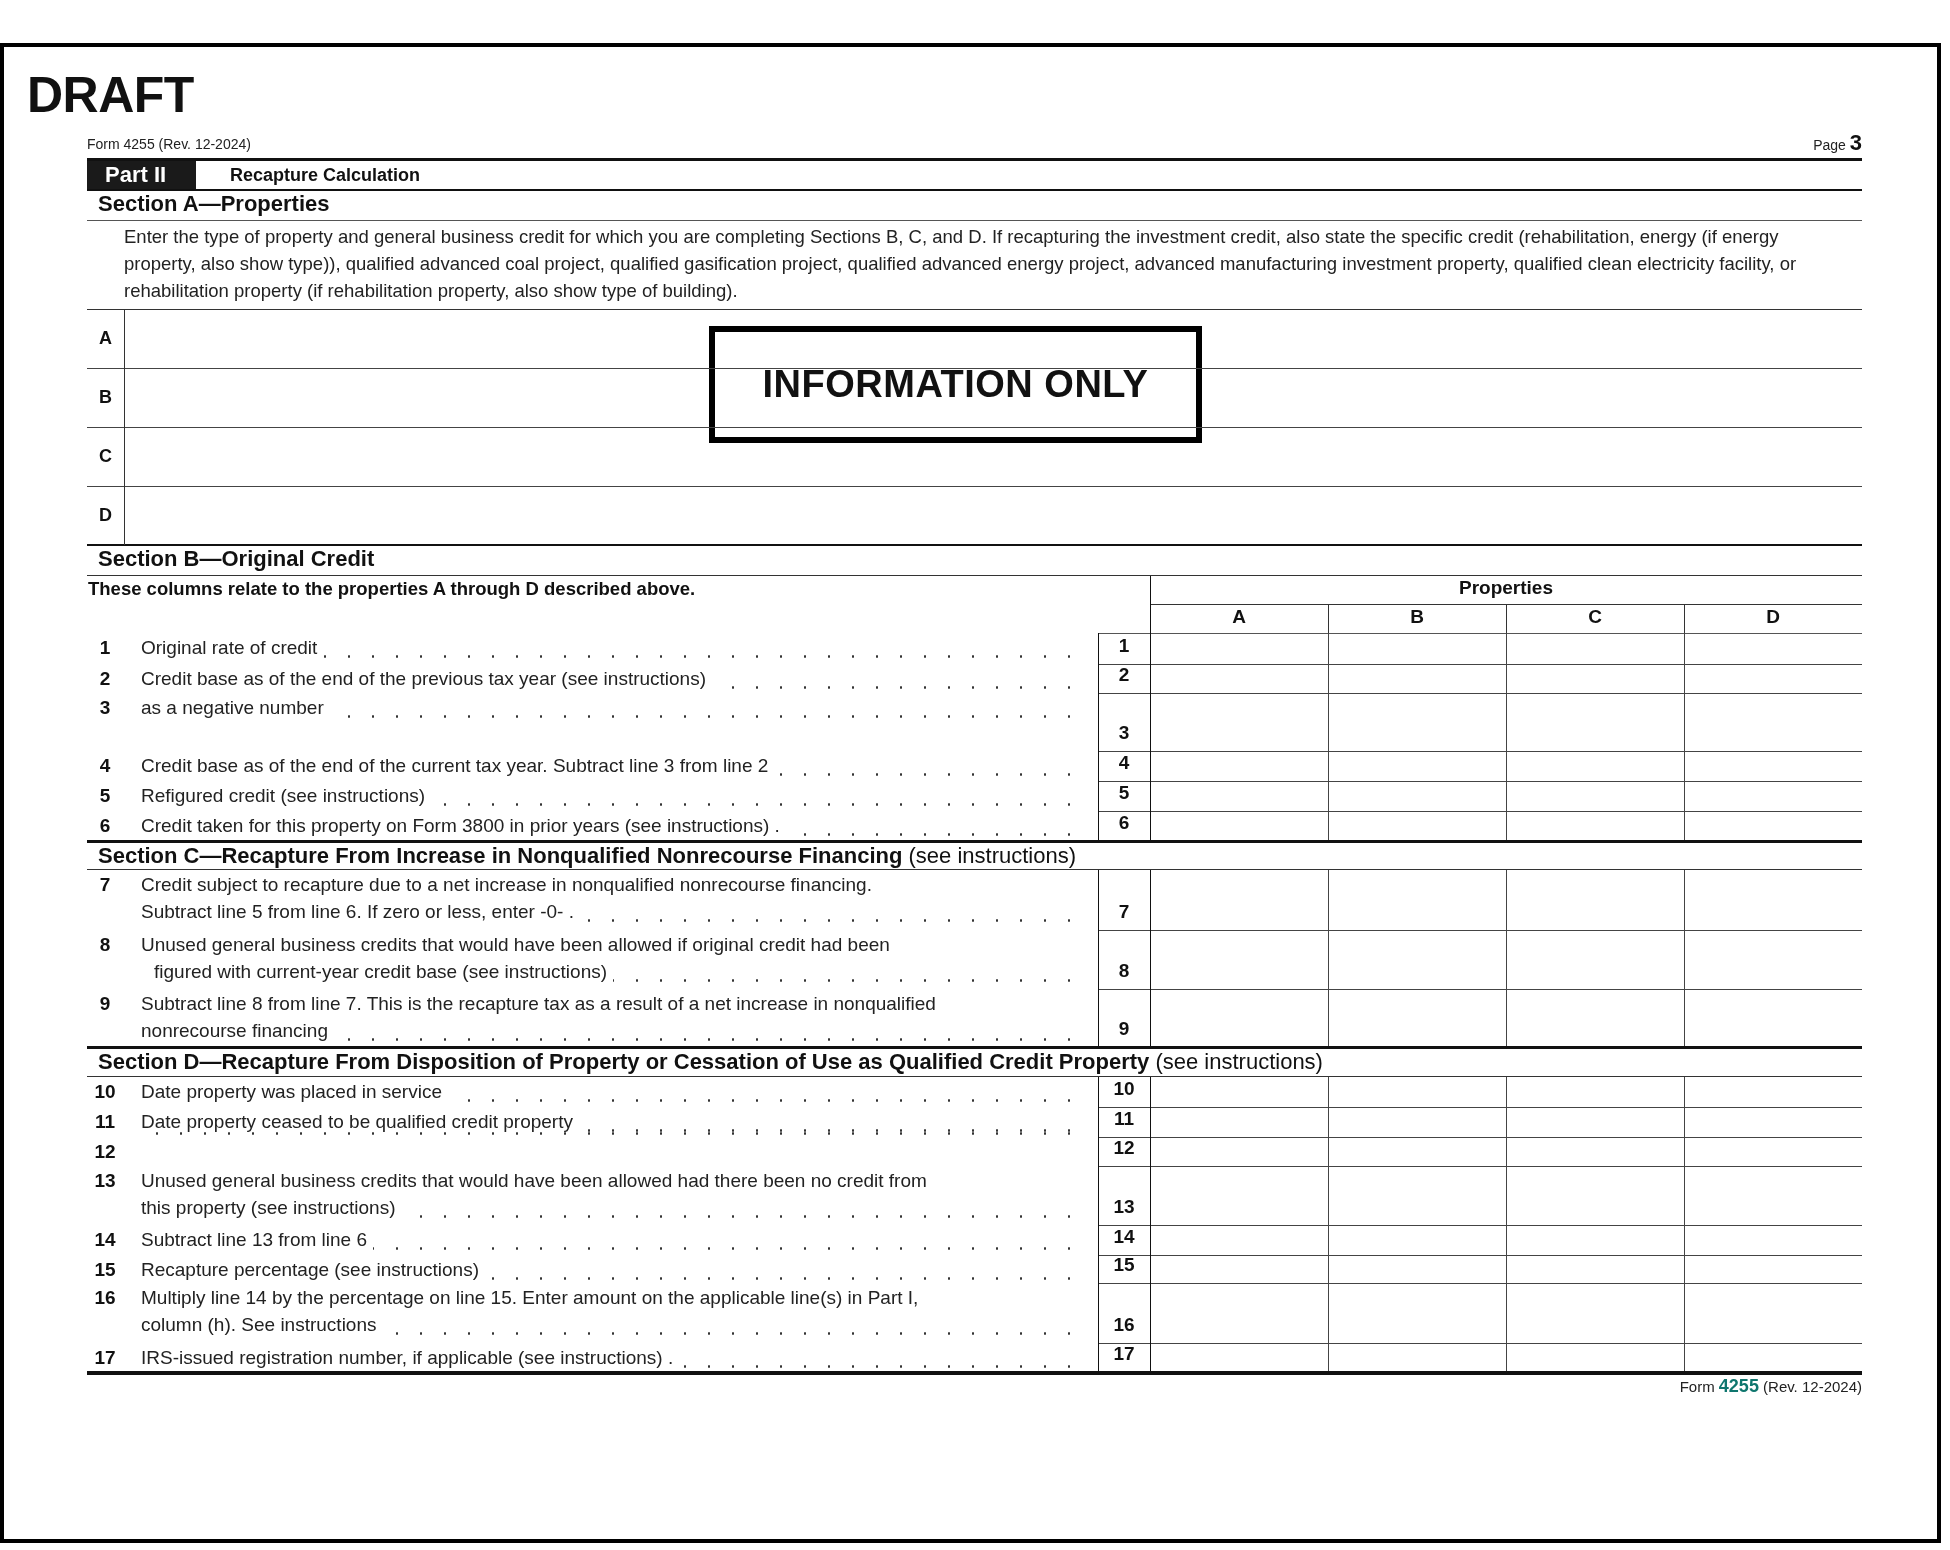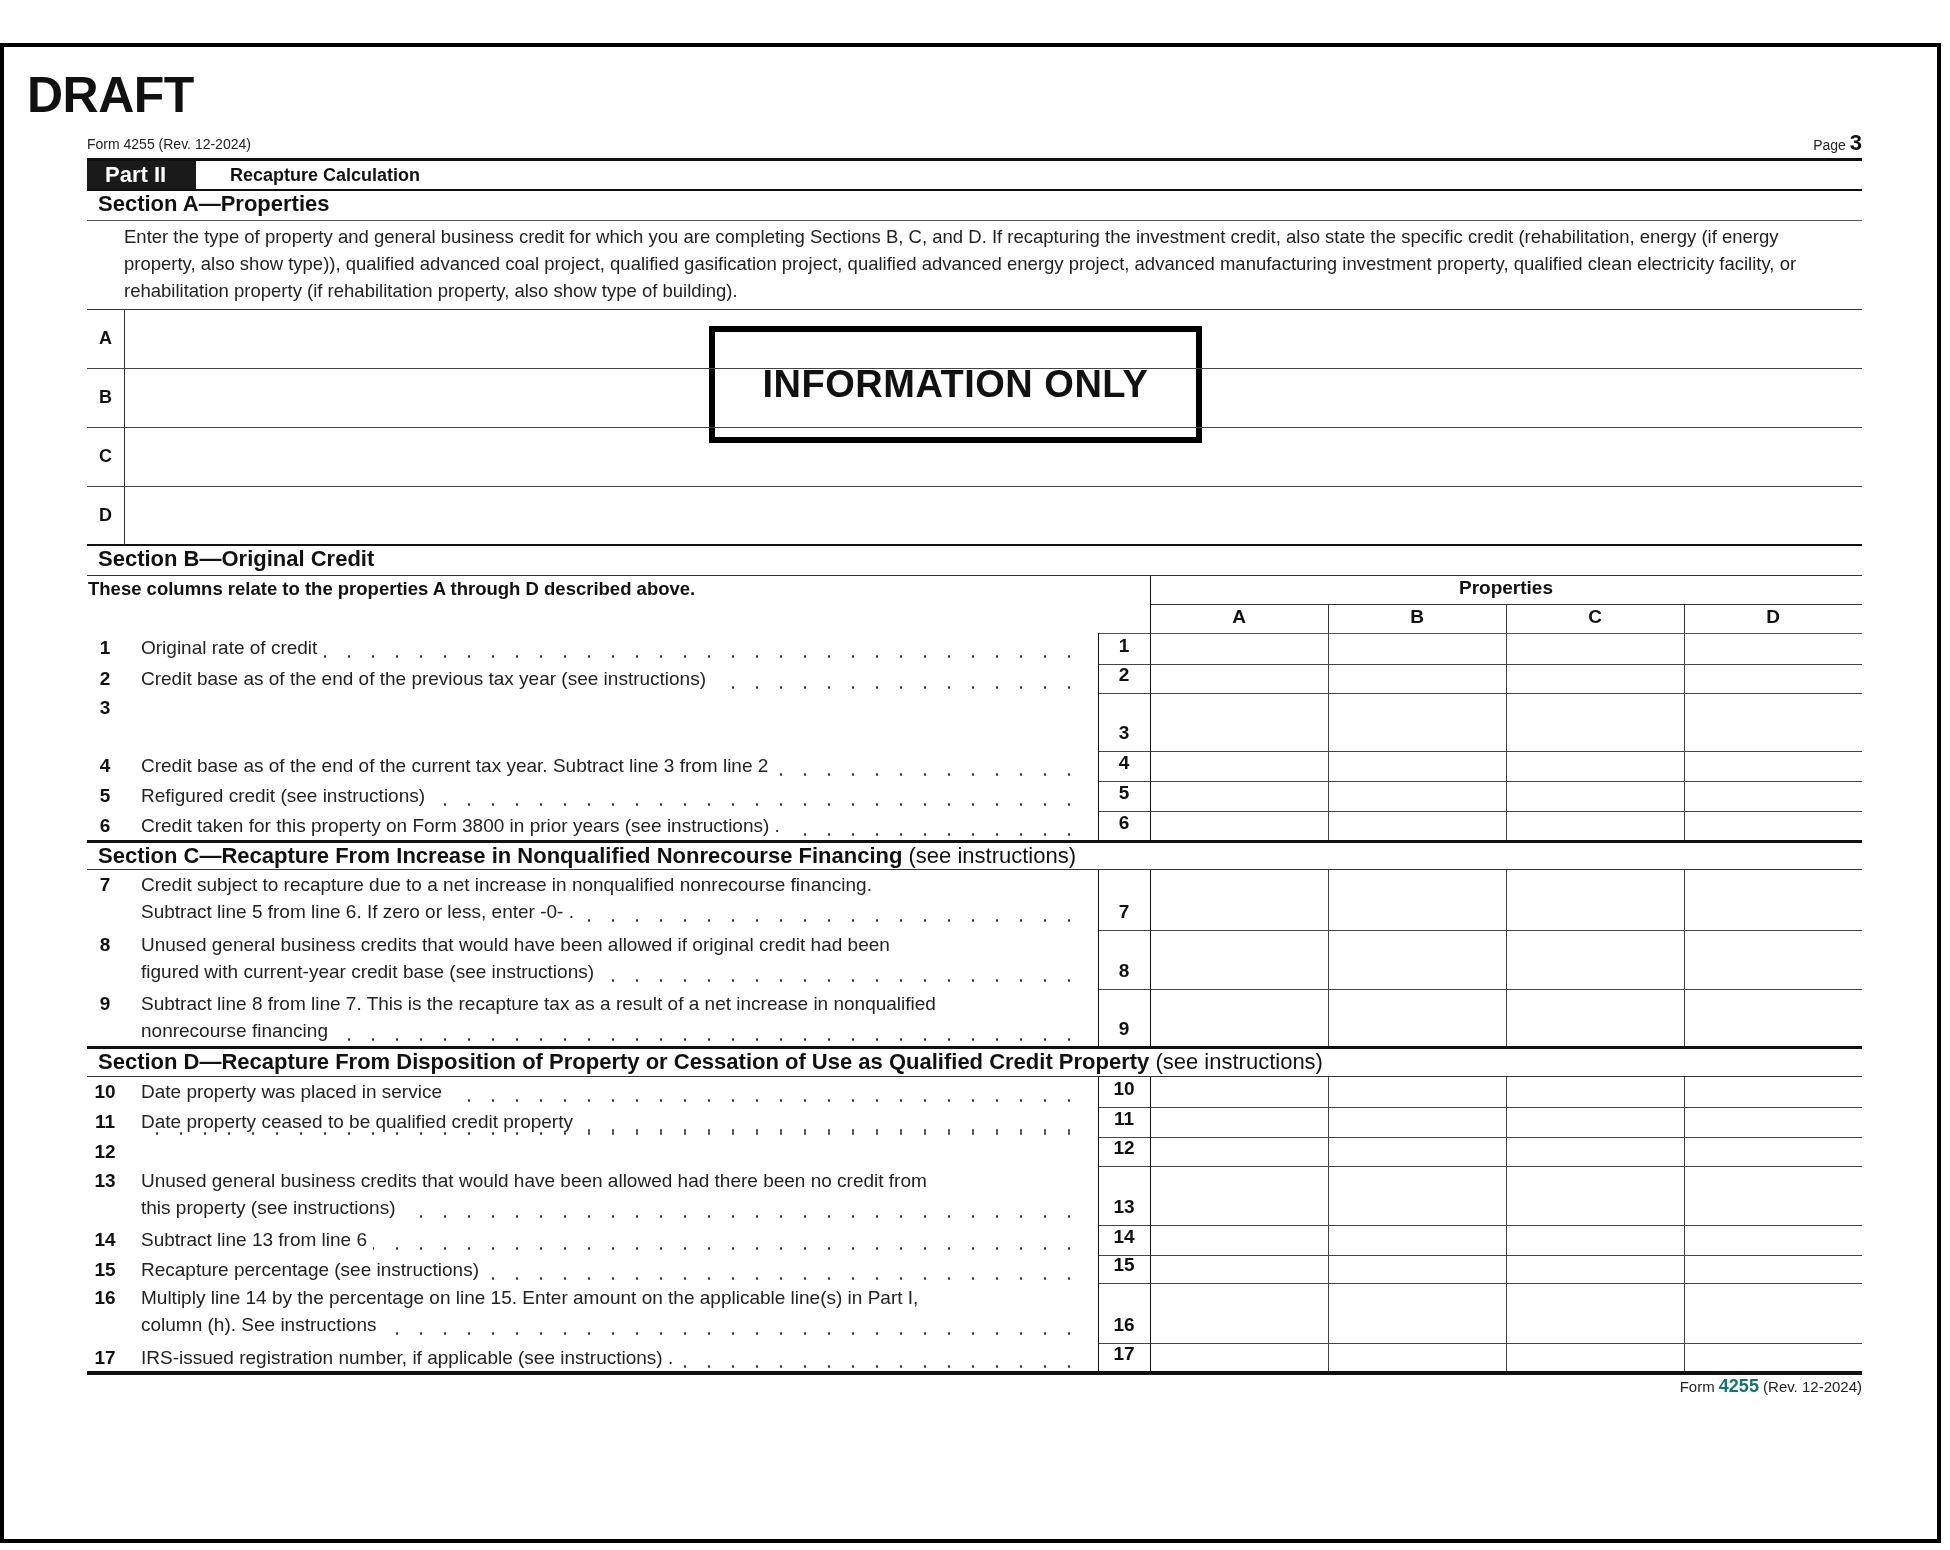--- a/index.html
+++ b/index.html
@@ -113,20 +113,21 @@
     <span class="lastline" style="display: block;"><span class="dots"></span><span class="t">Credit base as of the end of the previous tax year (see instructions)</span></span>
   </div>
 <div class="abs boxnum" style="top:664px;">2</div>
 <input class="entry" style="left: 1153px; top: 667px; width: 172px; height: 23px; font-size: 17px;">
 <input class="entry" style="left: 1331px; top: 667px; width: 172px; height: 23px; font-size: 17px;">
 <input class="entry" style="left: 1509px; top: 667px; width: 172px; height: 23px; font-size: 17px;">
 <input class="entry" style="left: 1687px; top: 667px; width: 172px; height: 23px; font-size: 17px;">
 <div style="position:absolute;left:1098px;top:693px;width:764px;height:1px;background:#444;"></div>
 <div class="abs lnum" style="top:697px;">3</div>
 <div class="abs ltext" style="top: 694px; text-align: justify;">
+    <span class="lastline" style="display: block;"><span class="dots"></span><span class="t">as a negative number</span></span>
   </div>
 <div class="abs boxnum" style="top:722px;">3</div>
 <input class="entry" style="left: 1153px; top: 696px; width: 172px; height: 52px; font-size: 17px;">
 <input class="entry" style="left: 1331px; top: 696px; width: 172px; height: 52px; font-size: 17px;">
 <input class="entry" style="left: 1509px; top: 696px; width: 172px; height: 52px; font-size: 17px;">
 <input class="entry" style="left: 1687px; top: 696px; width: 172px; height: 52px; font-size: 17px;">
 <div style="position:absolute;left:1098px;top:751px;width:764px;height:1px;background:#444;"></div>
 <div class="abs lnum" style="top:755px;">4</div>
 <div class="abs ltext" style="top:752px;">
     <span class="lastline" style="display: block;"><span class="dots"></span><span class="t">Credit base as of the end of the current tax year. Subtract line 3 from line 2</span></span>
@@ -163,21 +164,21 @@
   </div>
 <div class="abs boxnum" style="top:901px;">7</div>
 <input class="entry" style="left: 1153px; top: 873px; width: 172px; height: 54px; font-size: 17px;">
 <input class="entry" style="left: 1331px; top: 873px; width: 172px; height: 54px; font-size: 17px;">
 <input class="entry" style="left: 1509px; top: 873px; width: 172px; height: 54px; font-size: 17px;">
 <input class="entry" style="left: 1687px; top: 873px; width: 172px; height: 54px; font-size: 17px;">
 <div style="position:absolute;left:1098px;top:930px;width:764px;height:1px;background:#444;"></div>
 <div class="abs lnum" style="top:934px;">8</div>
 <div class="abs ltext" style="top: 931px; text-align: justify;">
     <span class="" style="display: block;"><span class="t">Unused general business credits that would have been allowed if original credit had been</span></span>
-    <span class="lastline" style="display: block;"><span class="dots"></span><span class="t">figured with current-year credit base (see instructions)</span></span>
+    <span class="lastline" style="display: block; margin-left: 13px;"><span class="dots"></span><span class="t">figured with current-year credit base (see instructions)</span></span>
   </div>
 <div class="abs boxnum" style="top:960px;">8</div>
 <input class="entry" style="left: 1153px; top: 933px; width: 172px; height: 53px; font-size: 17px;">
 <input class="entry" style="left: 1331px; top: 933px; width: 172px; height: 53px; font-size: 17px;">
 <input class="entry" style="left: 1509px; top: 933px; width: 172px; height: 53px; font-size: 17px;">
 <input class="entry" style="left: 1687px; top: 933px; width: 172px; height: 53px; font-size: 17px;">
 <div style="position:absolute;left:1098px;top:989px;width:764px;height:1px;background:#444;"></div>
 <div class="abs lnum" style="top:993px;">9</div>
 <div class="abs ltext" style="top: 990px; text-align: justify;">
     <span class="" style="display: block;"><span class="t">Subtract line 8 from line 7. This is the recapture tax as a result of a net increase in nonqualified</span></span>

